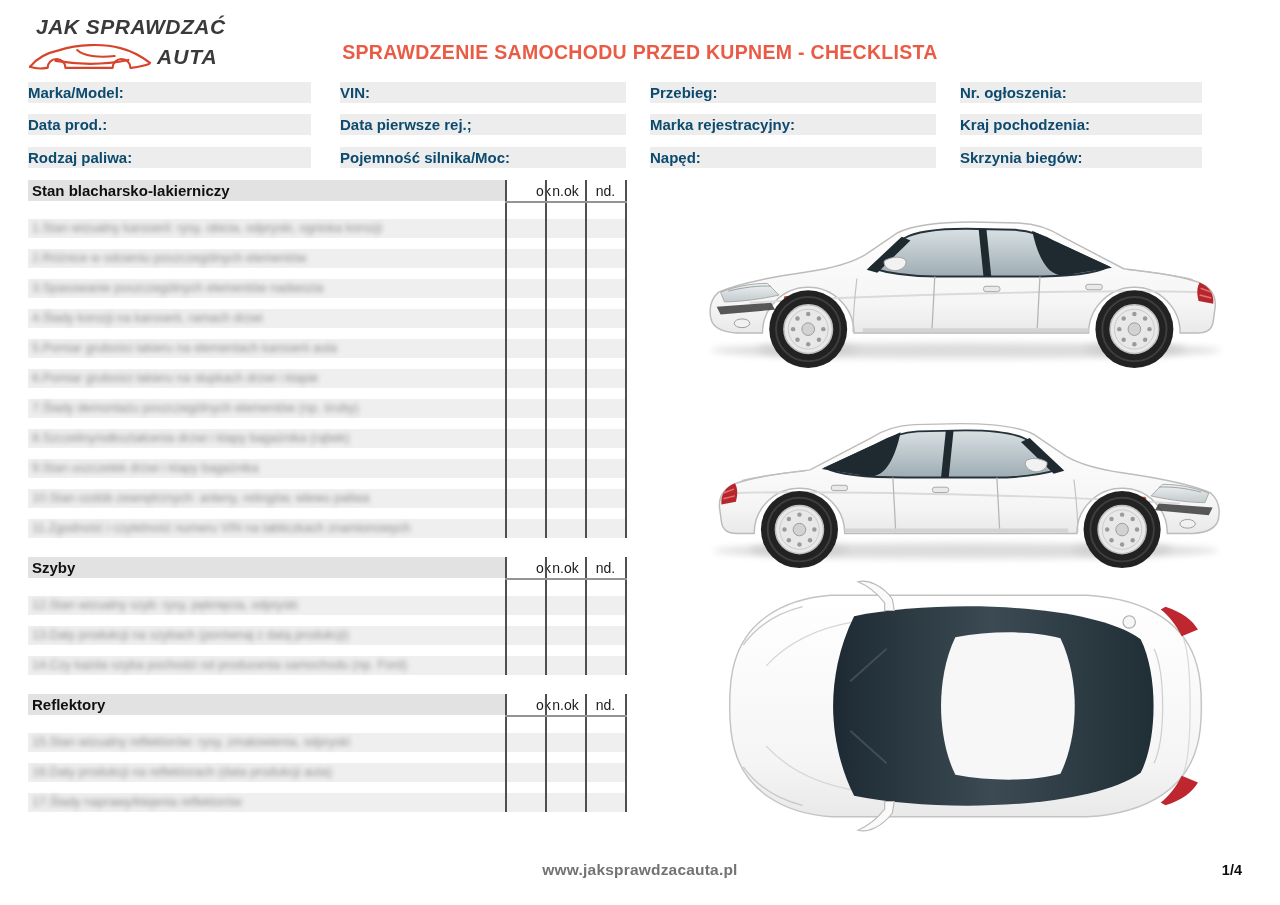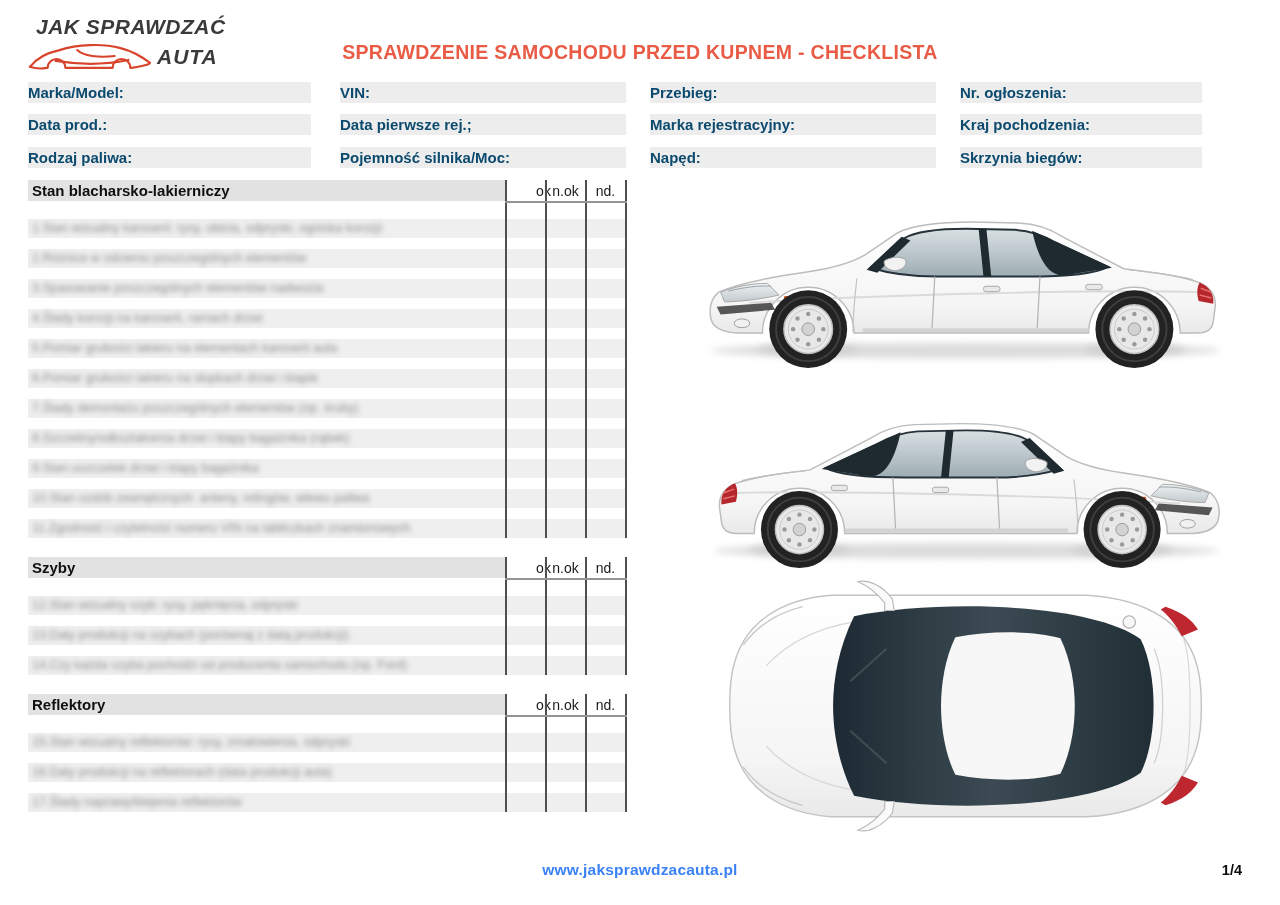--- a/index.html
+++ b/index.html
@@ -38,21 +38,21 @@
   .vline{position:absolute;top:0;bottom:0;width:2px;background:#4f4f4f;}
   .hline{position:absolute;top:21px;left:477px;width:122px;height:1.5px;background:#949494;}
   
   .car{position:absolute;}
   .car svg{width:100%;height:100%;display:block;}
   .car1{left:688px;top:186px;width:552px;height:185px;}
   .car2{left:692px;top:388px;width:552px;height:183px;transform:scaleX(-1);}
   .car3{left:697px;top:578px;width:532px;height:256px;}
   
   .footer-site{position:absolute;left:0;top:861px;width:1280px;text-align:center;
-    font-size:15.5px;font-weight:bold;color:#3b82f6;letter-spacing:.2px;}
+    font-size:15.5px;font-weight:bold;color:#737373;letter-spacing:.2px;}
   .footer-page{position:absolute;top:862px;right:38px;font-size:14.5px;font-weight:bold;color:#0d0d0d;}
   .defs{position:absolute;width:0;height:0;overflow:hidden;}
 </style>
 </head>
 <body>
 
 <svg class="defs" aria-hidden="true">
   <defs>
     <linearGradient id="bodyGrad" x1="0" y1="0" x2="0" y2="1">
       <stop offset="0" stop-color="#ffffff"></stop>

